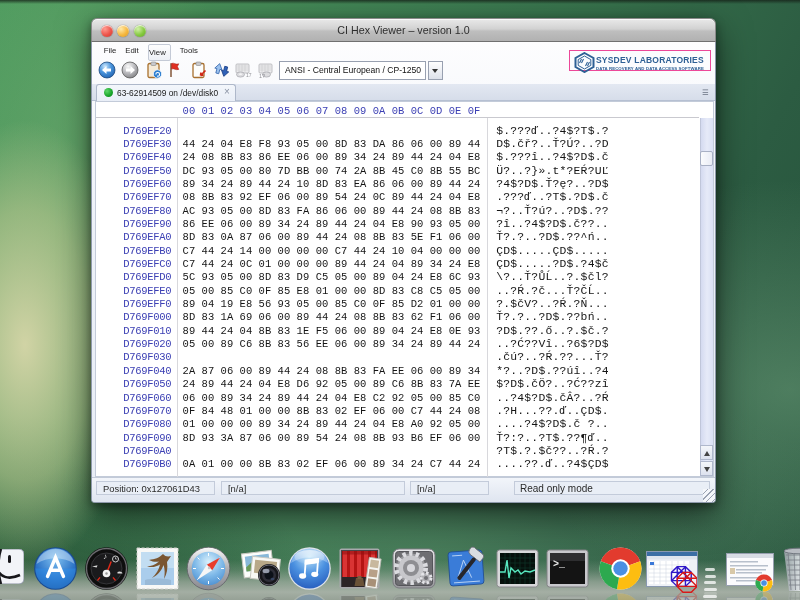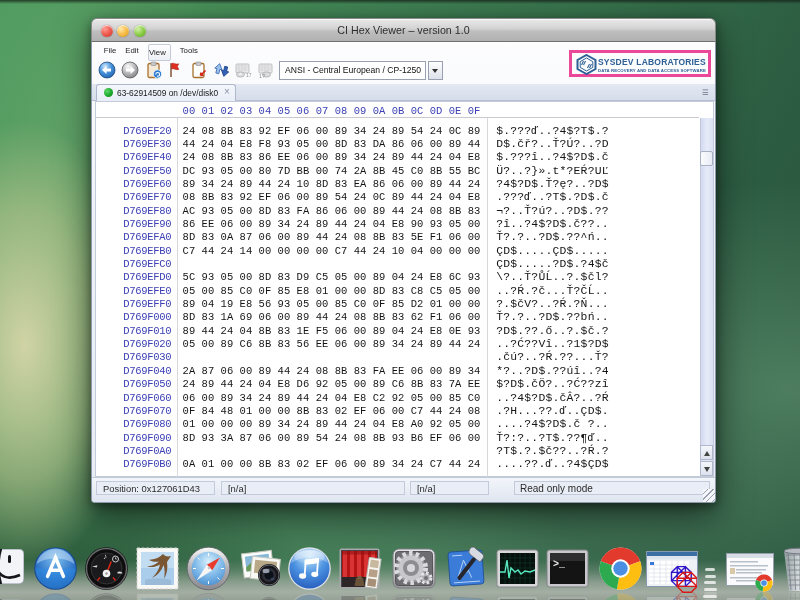--- a/index.html
+++ b/index.html
@@ -25,21 +25,21 @@
 #tly{left:116.8px;background:radial-gradient(circle at 4px 4px,#ffe9a8,#f6b73e 55%,#d89a26)}
 #tlg{left:133.6px;background:radial-gradient(circle at 4px 4px,#d2f0a8,#84c93e 55%,#64a82a)}
 #winbody{left:91px;top:42px;width:625px;height:461px;border-radius:0 0 4px 4px;
  background:linear-gradient(#fdfdfe,#edf1f8 40%,#e8edf6);
  border:1px solid #8e99ab;border-top:none;}
 .menu{font-size:7.8px;color:#1c1c1c;top:46px}
 #mView{left:148px;top:43.5px;width:23px;height:17px;background:linear-gradient(#fdfdfd,#edf0f6);border:1px solid #c4cad6;border-radius:2px;font-size:7.8px;color:#1c1c1c;text-align:left;line-height:16px}
 #combo{left:279px;top:61px;width:147px;height:19px;background:#fff;border:1px solid #98a0b0;font-size:8.6px;color:#111;line-height:17px;padding-left:5px;white-space:nowrap;overflow:hidden}
 #comboBtn{left:428px;top:61px;width:15px;height:19px;background:linear-gradient(#fefefe,#dde1ea);border:1px solid #98a0b0}
 #comboBtn:after{content:"";position:absolute;left:3px;top:7px;border-left:3.5px solid transparent;border-right:3.5px solid transparent;border-top:4.5px solid #333}
-#logo{left:569px;top:50px;width:142px;height:27px;background:#fbfcfe;border:3px solid #ec4899}
+#logo{left:569px;top:50px;width:142px;height:21px;background:#fbfcfe;border:1px solid #ec4899}
 #logoTxt{font-size:8.5px;font-weight:bold;color:#2e6095;letter-spacing:0.2px;white-space:nowrap}
 #logoSub{font-size:4.3px;font-weight:bold;color:#2e6095;letter-spacing:0.12px;white-space:nowrap}
 #tabbar{left:92px;top:84px;width:623px;height:17px;background:linear-gradient(#e3e8f2,#d6ddea);border-bottom:1px solid #b6c0d2}
 #tab{left:96px;top:84px;width:140px;height:17px;background:linear-gradient(#f3f6fb,#e9eef7);border:1px solid #aeb8ca;border-bottom:none;border-radius:3px 3px 0 0}
 #tabdot{left:104px;top:87.5px;width:9px;height:9px;border-radius:50%;background:radial-gradient(circle at 3px 3px,#5fd76a,#18a428 60%,#0d7d1c)}
 #tabtxt{left:117px;top:87.5px;font-size:8.4px;color:#1a1a1a;white-space:nowrap}
 #tabx{left:224px;top:86px;font-size:10px;color:#8a93a5}
 #tablist{left:702px;top:88px;font-size:7.5px;color:#6a7382}
 #hexpanel{left:95px;top:101px;width:619px;height:376px;background:#fff;border:1px solid #c3cbd9}
 .vline{top:118px;height:359px;width:1px;background:#d8d8dc}
@@ -145,37 +145,37 @@
 <div id="tab"></div>
 <span id="tabdot"></span>
 <span id="tabtxt">63-62914509 on /dev/disk0</span>
 <span id="tabx">×</span>
 <span id="tablist">☰</span>
 <div id="hexpanel"></div>
 <div class="vline" style="left:176.5px"></div>
 <div class="vline" style="left:487px"></div>
 <div id="headline"></div>
 <span id="hexheadtxt">00 01 02 03 04 05 06 07 08 09 0A 0B 0C 0D 0E 0F</span>
-<div class="hr" style="top:124.50px"><span class="ad">D769EF20</span><span class="hx">24 08 8B 83 92 EF 06 00 89 34 24 89 54 24 0C 89</span><span class="as">$.???ď..?4$?T$.?</span></div>
+<div class="hr" style="top:124.50px"><span class="ad">D769EF20</span><span class="as">$.???ď..?4$?T$.?</span></div>
 <div class="hr" style="top:137.85px"><span class="ad">D769EF30</span><span class="hx">44 24 04 E8 F8 93 05 00 8D 83 DA 86 06 00 89 44</span><span class="as">D$.čř?..Ť?Ú?..?D</span></div>
 <div class="hr" style="top:151.20px"><span class="ad">D769EF40</span><span class="hx">24 08 8B 83 86 EE 06 00 89 34 24 89 44 24 04 E8</span><span class="as">$.???î..?4$?D$.č</span></div>
 <div class="hr" style="top:164.55px"><span class="ad">D769EF50</span><span class="hx">DC 93 05 00 80 7D BB 00 74 2A 8B 45 C0 8B 55 BC</span><span class="as">Ü?..?}».t*?EŔ?UĽ</span></div>
 <div class="hr" style="top:177.90px"><span class="ad">D769EF60</span><span class="hx">89 34 24 89 44 24 10 8D 83 EA 86 06 00 89 44 24</span><span class="as">?4$?D$.Ť?ę?..?D$</span></div>
 <div class="hr" style="top:191.25px"><span class="ad">D769EF70</span><span class="hx">08 8B 83 92 EF 06 00 89 54 24 0C 89 44 24 04 E8</span><span class="as">.???ď..?T$.?D$.č</span></div>
 <div class="hr" style="top:204.60px"><span class="ad">D769EF80</span><span class="hx">AC 93 05 00 8D 83 FA 86 06 00 89 44 24 08 8B 83</span><span class="as">¬?..Ť?ú?..?D$.??</span></div>
 <div class="hr" style="top:217.95px"><span class="ad">D769EF90</span><span class="hx">86 EE 06 00 89 34 24 89 44 24 04 E8 90 93 05 00</span><span class="as">?î..?4$?D$.č??..</span></div>
 <div class="hr" style="top:231.30px"><span class="ad">D769EFA0</span><span class="hx">8D 83 0A 87 06 00 89 44 24 08 8B 83 5E F1 06 00</span><span class="as">Ť?.?..?D$.??^ń..</span></div>
 <div class="hr" style="top:244.65px"><span class="ad">D769EFB0</span><span class="hx">C7 44 24 14 00 00 00 00 C7 44 24 10 04 00 00 00</span><span class="as">ÇD$.....ÇD$.....</span></div>
-<div class="hr" style="top:258.00px"><span class="ad">D769EFC0</span><span class="as">ÇD$.....?D$.?4$č</span></div>
+<div class="hr" style="top:258.00px"><span class="ad">D769EFC0</span><span class="hx">C7 44 24 0C 01 00 00 00 89 44 24 04 89 34 24 E8</span><span class="as">ÇD$.....?D$.?4$č</span></div>
 <div class="hr" style="top:271.35px"><span class="ad">D769EFD0</span><span class="hx">5C 93 05 00 8D 83 D9 C5 05 00 89 04 24 E8 6C 93</span><span class="as">\?..Ť?ŮĹ..?.$čl?</span></div>
 <div class="hr" style="top:284.70px"><span class="ad">D769EFE0</span><span class="hx">05 00 85 C0 0F 85 E8 01 00 00 8D 83 C8 C5 05 00</span><span class="as">..?Ŕ.?č...Ť?ČĹ..</span></div>
 <div class="hr" style="top:298.05px"><span class="ad">D769EFF0</span><span class="hx">89 04 19 E8 56 93 05 00 85 C0 0F 85 D2 01 00 00</span><span class="as">?.$čV?..?Ŕ.?Ň...</span></div>
 <div class="hr" style="top:311.40px"><span class="ad">D769F000</span><span class="hx">8D 83 1A 69 06 00 89 44 24 08 8B 83 62 F1 06 00</span><span class="as">Ť?.?..?D$.??bń..</span></div>
 <div class="hr" style="top:324.75px"><span class="ad">D769F010</span><span class="hx">89 44 24 04 8B 83 1E F5 06 00 89 04 24 E8 0E 93</span><span class="as">?D$.??.ő..?.$č.?</span></div>
-<div class="hr" style="top:338.10px"><span class="ad">D769F020</span><span class="hx">05 00 89 C6 8B 83 56 EE 06 00 89 34 24 89 44 24</span><span class="as">..?Ć??Vî..?1$?D$</span></div>
+<div class="hr" style="top:338.10px"><span class="ad">D769F020</span><span class="hx">05 00 89 C6 8B 83 56 EE 06 00 89 34 24 89 44 24</span><span class="as">..?Ć??Vî..?6$?D$</span></div>
 <div class="hr" style="top:351.45px"><span class="ad">D769F030</span><span class="as">.čú?..?Ŕ.??...Ť?</span></div>
 <div class="hr" style="top:364.80px"><span class="ad">D769F040</span><span class="hx">2A 87 06 00 89 44 24 08 8B 83 FA EE 06 00 89 34</span><span class="as">*?..?D$.??úî..?4</span></div>
 <div class="hr" style="top:378.15px"><span class="ad">D769F050</span><span class="hx">24 89 44 24 04 E8 D6 92 05 00 89 C6 8B 83 7A EE</span><span class="as">$?D$.čÖ?..?Ć??zî</span></div>
 <div class="hr" style="top:391.50px"><span class="ad">D769F060</span><span class="hx">06 00 89 34 24 89 44 24 04 E8 C2 92 05 00 85 C0</span><span class="as">..?4$?D$.čÂ?..?Ŕ</span></div>
 <div class="hr" style="top:404.85px"><span class="ad">D769F070</span><span class="hx">0F 84 48 01 00 00 8B 83 02 EF 06 00 C7 44 24 08</span><span class="as">.?H...??.ď..ÇD$.</span></div>
 <div class="hr" style="top:418.20px"><span class="ad">D769F080</span><span class="hx">01 00 00 00 89 34 24 89 44 24 04 E8 A0 92 05 00</span><span class="as">....?4$?D$.č&nbsp;?..</span></div>
 <div class="hr" style="top:431.55px"><span class="ad">D769F090</span><span class="hx">8D 93 3A 87 06 00 89 54 24 08 8B 93 B6 EF 06 00</span><span class="as">Ť?:?..?T$.??¶ď..</span></div>
 <div class="hr" style="top:444.90px"><span class="ad">D769F0A0</span><span class="as">?T$.?.$č??..?Ŕ.?</span></div>
 <div class="hr" style="top:458.25px"><span class="ad">D769F0B0</span><span class="hx">0A 01 00 00 8B 83 02 EF 06 00 89 34 24 C7 44 24</span><span class="as">....??.ď..?4$ÇD$</span></div>
 <div id="sbar"></div>

